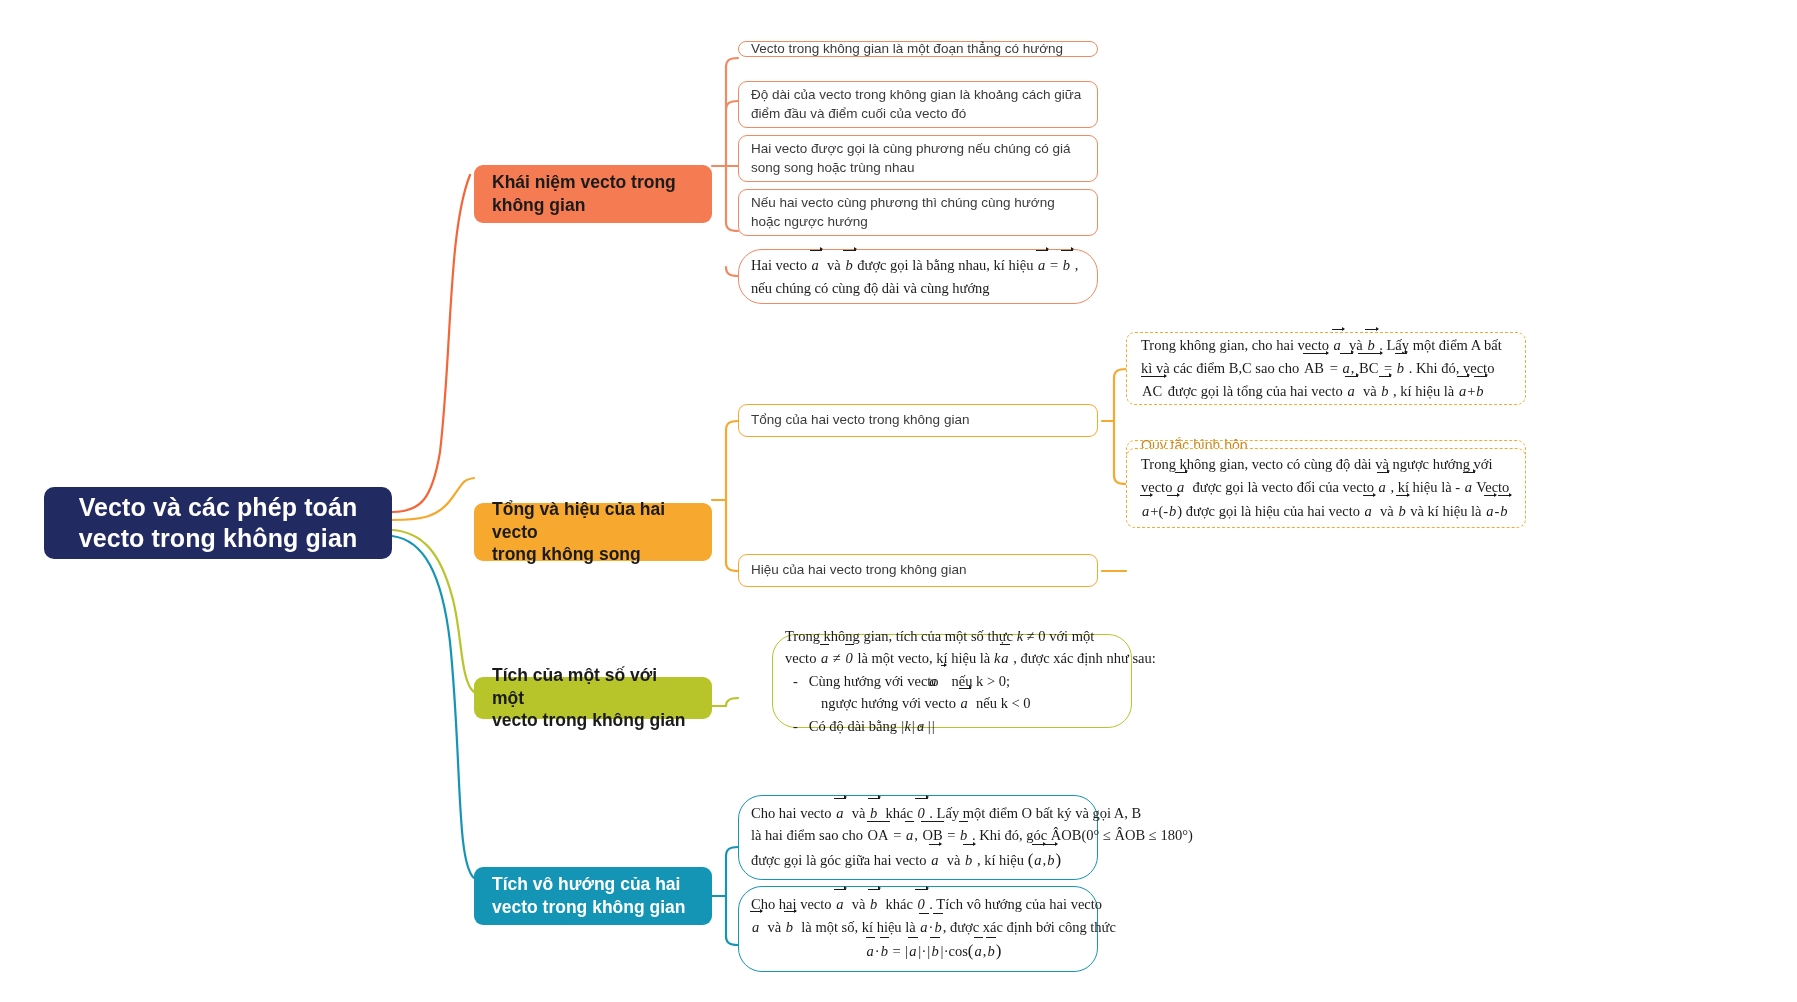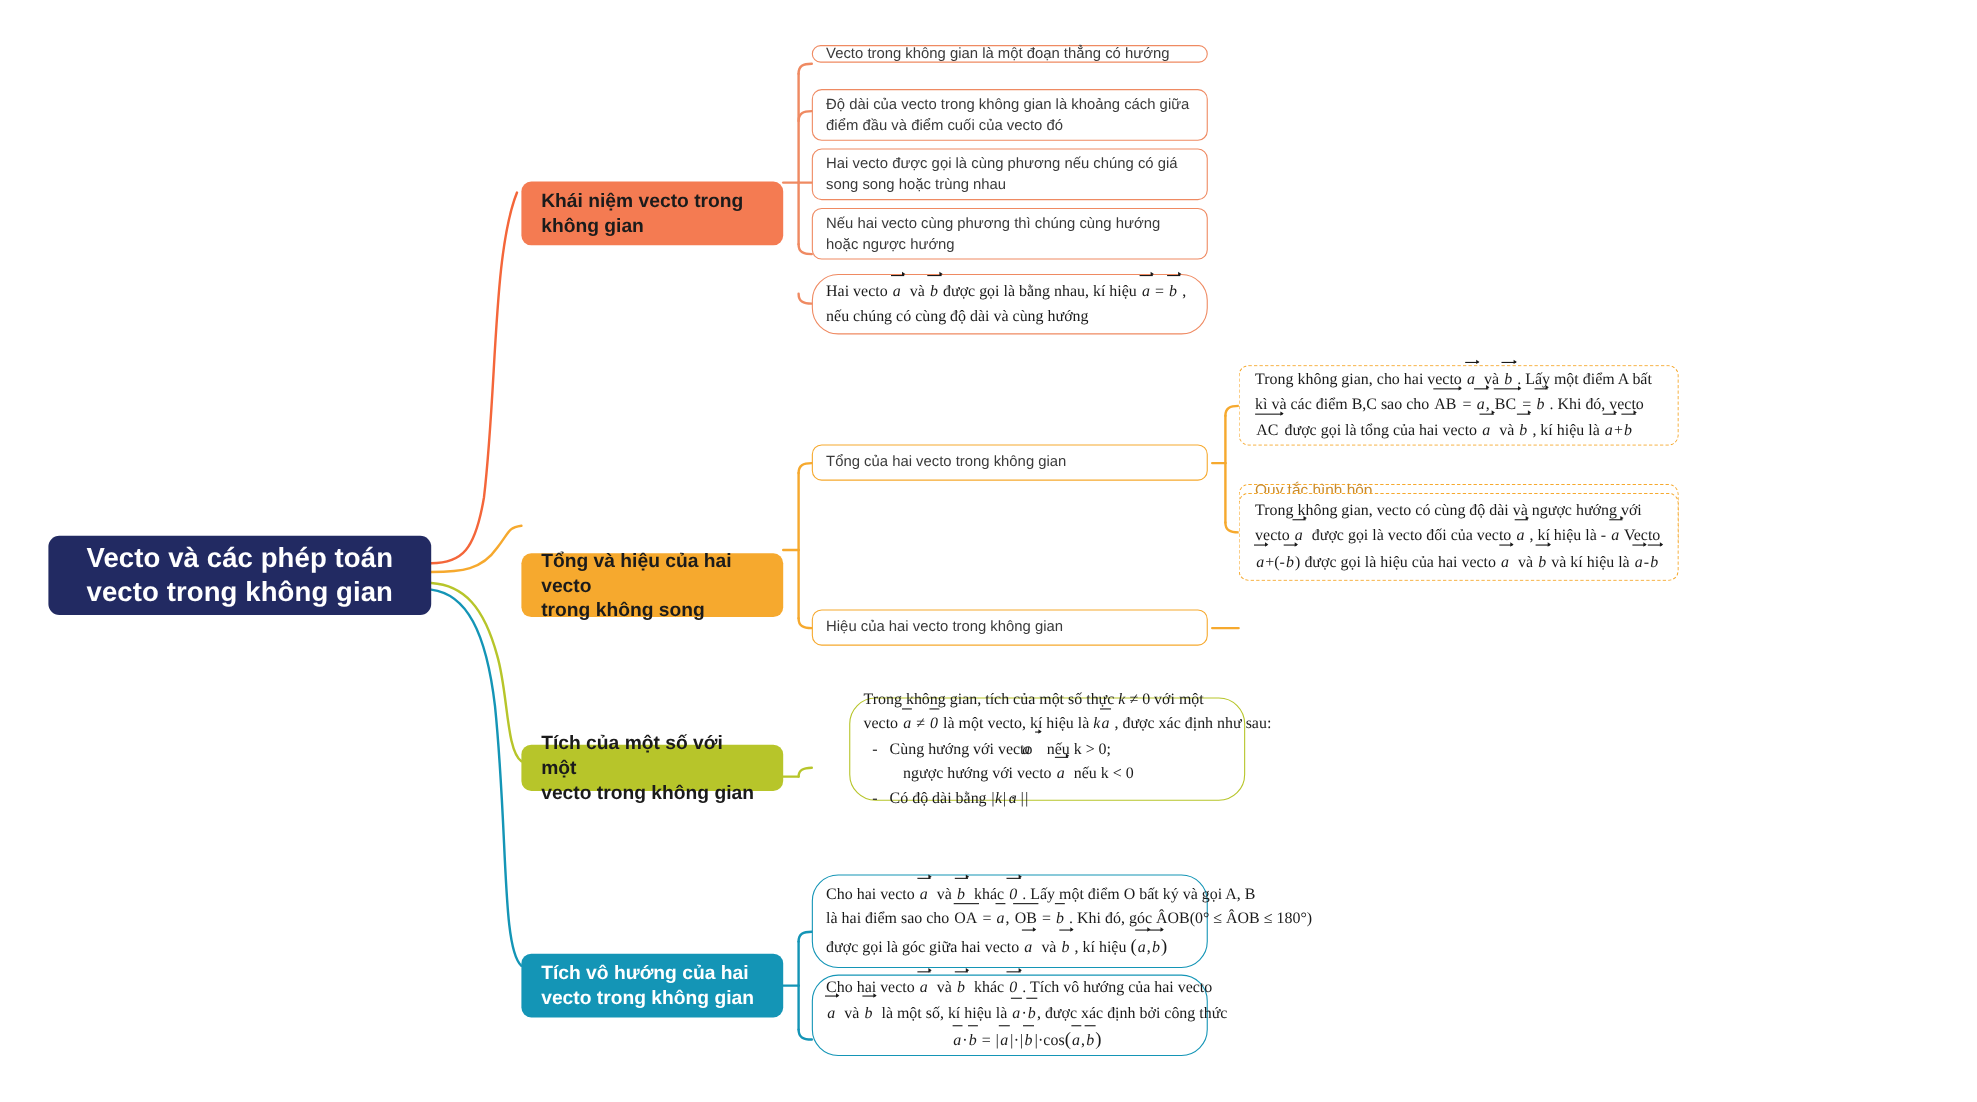--- a/index.html
+++ b/index.html
@@ -283,21 +283,21 @@
   </div>
 
   <div class="leaf teal mathbox" style="left:738px;top:795px;width:360px;height:85px;">
     <div>
       <span class="ln">Cho hai vecto <span class="vec">a</span>&nbsp; và <span class="vec">b</span>&nbsp; khác <span class="vec">0</span> . Lấy một điểm O bất ký và gọi A, B</span>
       <span class="ln">là hai điểm sao cho <span class="seg">OA</span> = <span class="bar">a</span>, <span class="seg">OB</span> = <span class="bar">b</span> . Khi đó, góc <span class="hat">ÂOB</span>(0° ≤ <span class="hat">ÂOB</span> ≤ 180°)</span>
       <span class="ln">được gọi là góc giữa hai vecto <span class="vec">a</span>&nbsp; và <span class="vec">b</span> , kí hiệu <span style="font-size:17px;">(</span><span class="vec">a</span>,<span class="vec">b</span><span style="font-size:17px;">)</span></span>
     </div>
   </div>
 
-  <div class="leaf teal mathbox" style="left:738px;top:886px;width:360px;height:74px;">
+  <div class="leaf teal mathbox" style="left:738px;top:886px;width:360px;height:86px;">
     <div>
       <span class="ln">Cho hai vecto <span class="vec">a</span>&nbsp; và <span class="vec">b</span>&nbsp; khác <span class="vec">0</span> . Tích vô hướng của hai vecto</span>
       <span class="ln"><span class="vec">a</span>&nbsp; và <span class="vec">b</span>&nbsp; là một số, kí hiệu là <span class="bar">a</span>·<span class="bar">b</span>, được xác định bởi công thức</span>
       <span class="ln ctr"><span class="bar">a</span>·<span class="bar">b</span> = <span style="font-style:italic">|<span class="bar">a</span>|</span>·<span style="font-style:italic">|<span class="bar">b</span>|</span>·cos<span style="font-size:17px;">(</span><span class="bar">a</span>,<span class="bar">b</span><span style="font-size:17px;">)</span></span>
     </div>
   </div>
 
 </div>
 
 </body></html>

